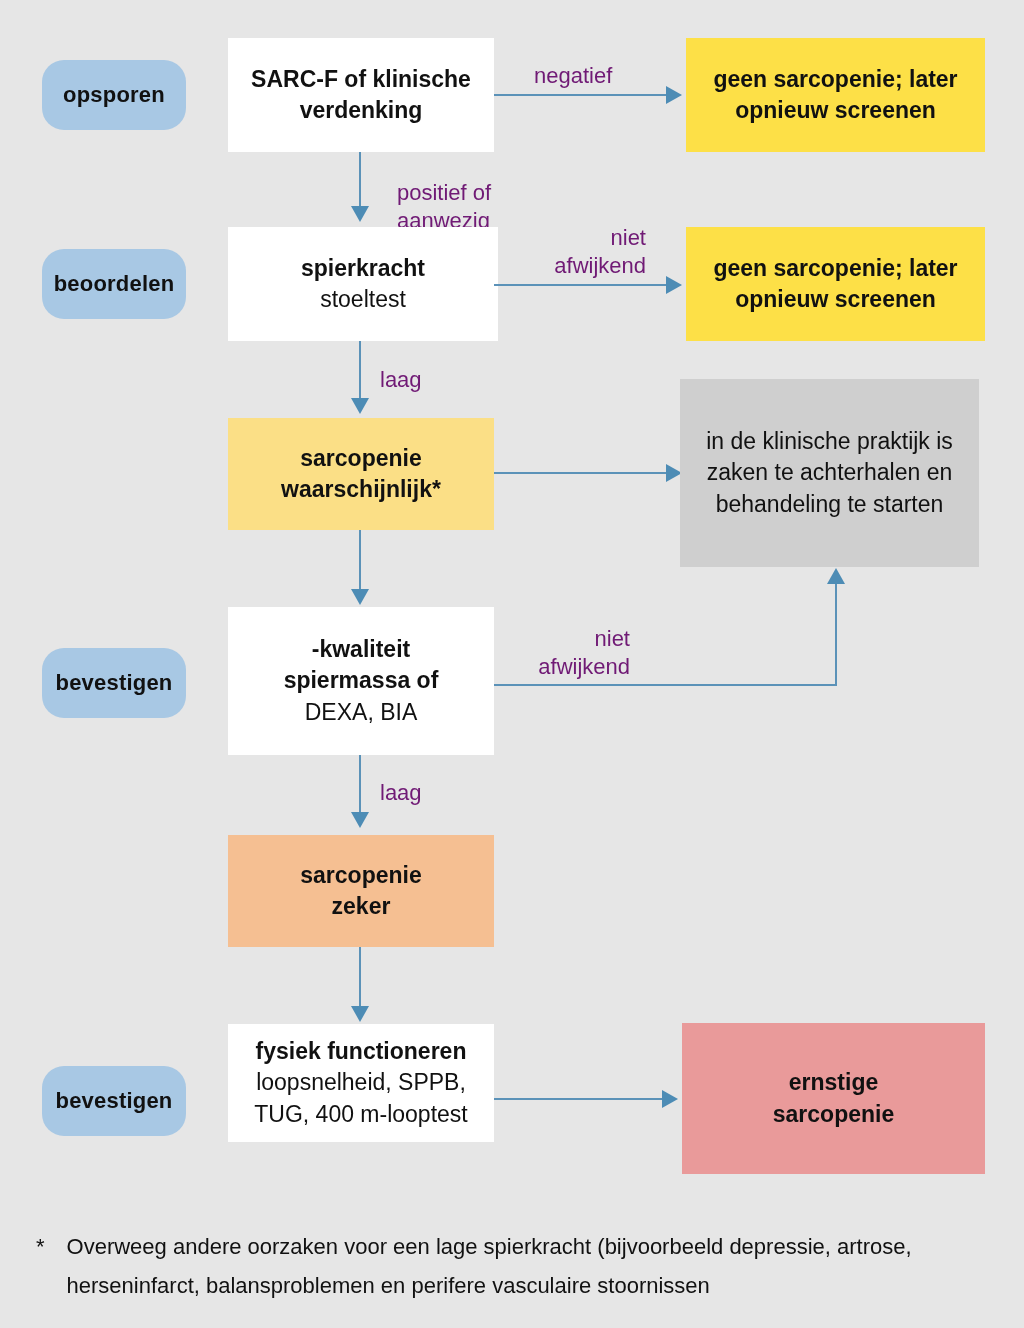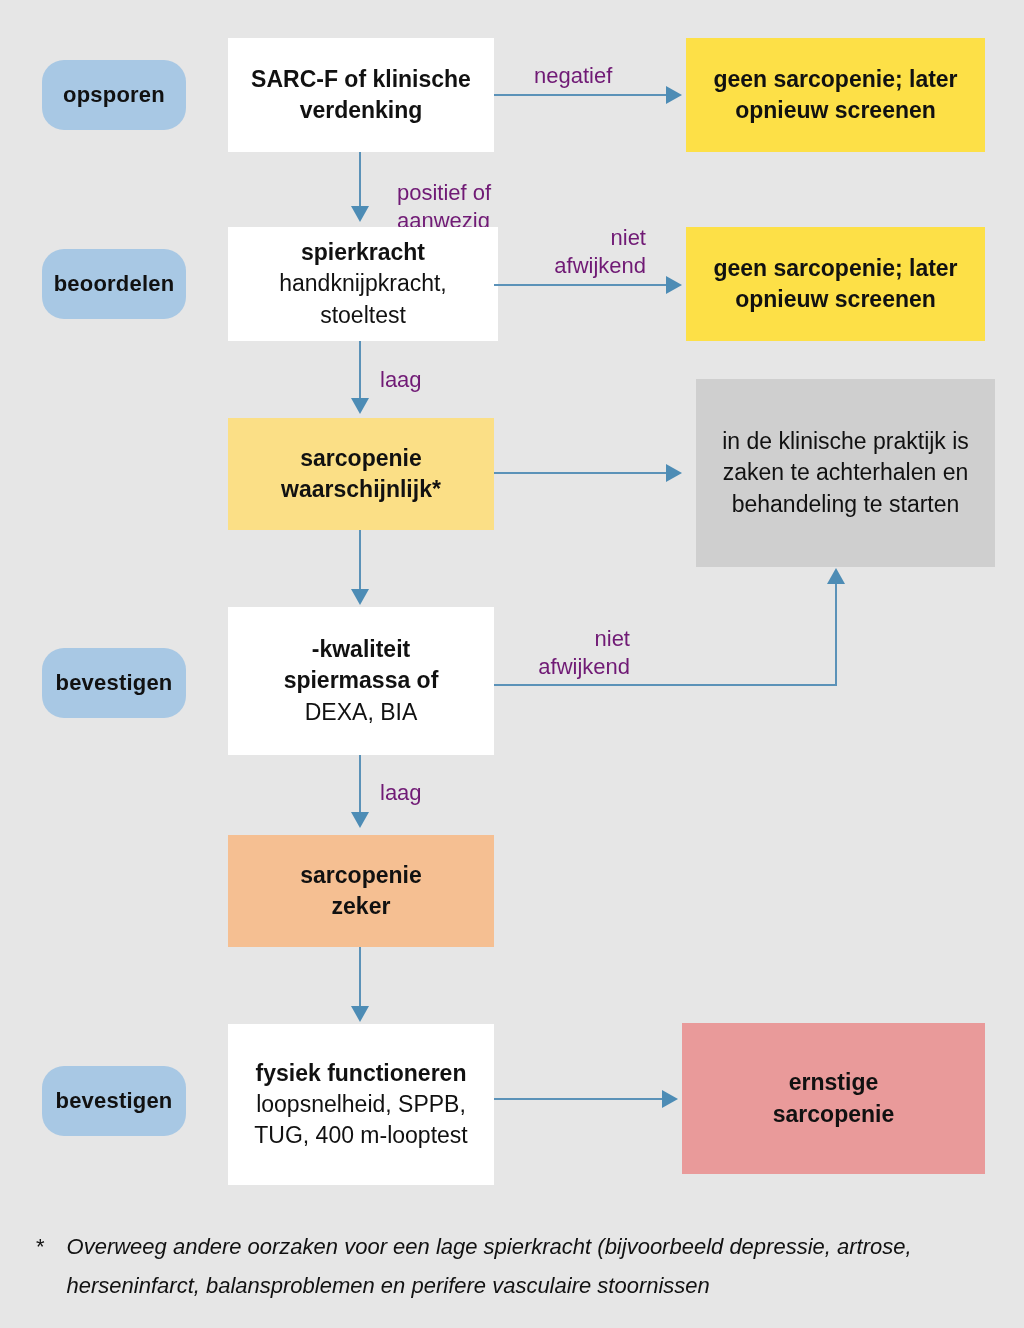--- a/index.html
+++ b/index.html
@@ -111,21 +111,21 @@
     left: 36px;
     top: 1228px;
     width: 960px;
     display: flex;
     gap: 22px;
     font-size: 22px;
     line-height: 1.75;
     color: #111111;
   }
   #footnote .marker { flex: 0 0 auto; }
-  #footnote .body { flex: 1 1 auto; font-style: italic; }
+  #footnote .body { flex: 1 1 auto; }
 </style>
 </head>
 <body>
 
 <div id="canvas">
 
   <div class="stage-pill" style="left:42px; top:60px; width:144px; height:70px;">
     <span>opsporen</span>
   </div>
 
@@ -155,21 +155,20 @@
     <span class="line b">opnieuw screenen</span>
   </div>
 
   <div class="conn v" style="left:359px; top:152px; height:58px;"></div>
   <div class="arrowhead down" style="left:351px; top:206px;"></div>
   <div class="edge-label ta-left" style="left:397px; top:163px; width:180px;margin-top:16px;">positief of
 aanwezig</div>
 
   <div class="node white" style="left:228px; top:227px; width:270px; height:114px;">
     <span class="line b">spierkracht</span>
-    <span class="line r">handknijpkracht,</span>
     <span class="line r">stoeltest</span>
   </div>
 
   <div class="conn h" style="left:494px; top:284px; width:174px;"></div>
   <div class="arrowhead right" style="left:666px; top:276px;"></div>
   <div class="edge-label ta-right" style="left:494px; top:224px; width:152px;">niet
 afwijkend</div>
 
   <div class="node green" style="left:686px; top:227px; width:299px; height:114px;">
     <span class="line b">geen sarcopenie; later</span>
@@ -181,21 +180,21 @@
   <div class="edge-label ta-left" style="left:380px; top:366px; width:120px;">laag</div>
 
   <div class="node yellow" style="left:228px; top:418px; width:266px; height:112px;">
     <span class="line b">sarcopenie</span>
     <span class="line b">waarschijnlijk*</span>
   </div>
 
   <div class="conn h" style="left:494px; top:472px; width:174px;"></div>
   <div class="arrowhead right" style="left:666px; top:464px;"></div>
 
-  <div class="node gray" style="left:696px; top:379px; width:299px; height:188px;">
+  <div class="node gray" style="left:680px; top:379px; width:299px; height:188px;">
     <span class="line r">in de klinische praktijk is</span>
     <span class="line r">zaken te achterhalen en</span>
     <span class="line r">behandeling te starten</span>
   </div>
 
   <div class="conn v" style="left:359px; top:530px; height:62px;"></div>
   <div class="arrowhead down" style="left:351px; top:589px;"></div>
 
   <div class="node white" style="left:228px; top:607px; width:266px; height:148px;">
     <span class="line b">-kwaliteit</span>
@@ -214,21 +213,21 @@
   <div class="edge-label ta-left" style="left:380px; top:779px; width:120px;">laag</div>
 
   <div class="node orange" style="left:228px; top:835px; width:266px; height:112px;">
     <span class="line b">sarcopenie</span>
     <span class="line b">zeker</span>
   </div>
 
   <div class="conn v" style="left:359px; top:947px; height:62px;"></div>
   <div class="arrowhead down" style="left:351px; top:1006px;"></div>
 
-  <div class="node white" style="left:228px; top:1024px; width:266px; height:161px;">
+  <div class="node white" style="left:228px; top:1024px; width:266px; height:118px;">
     <span class="line b">fysiek functioneren</span>
     <span class="line r">loopsnelheid, SPPB,</span>
     <span class="line r">TUG, 400 m-looptest</span>
   </div>
 
   <div class="conn h" style="left:494px; top:1098px; width:170px;"></div>
   <div class="arrowhead right" style="left:662px; top:1090px;"></div>
 
   <div class="node red" style="left:682px; top:1023px; width:303px; height:151px;">
     <span class="line b">ernstige</span>

